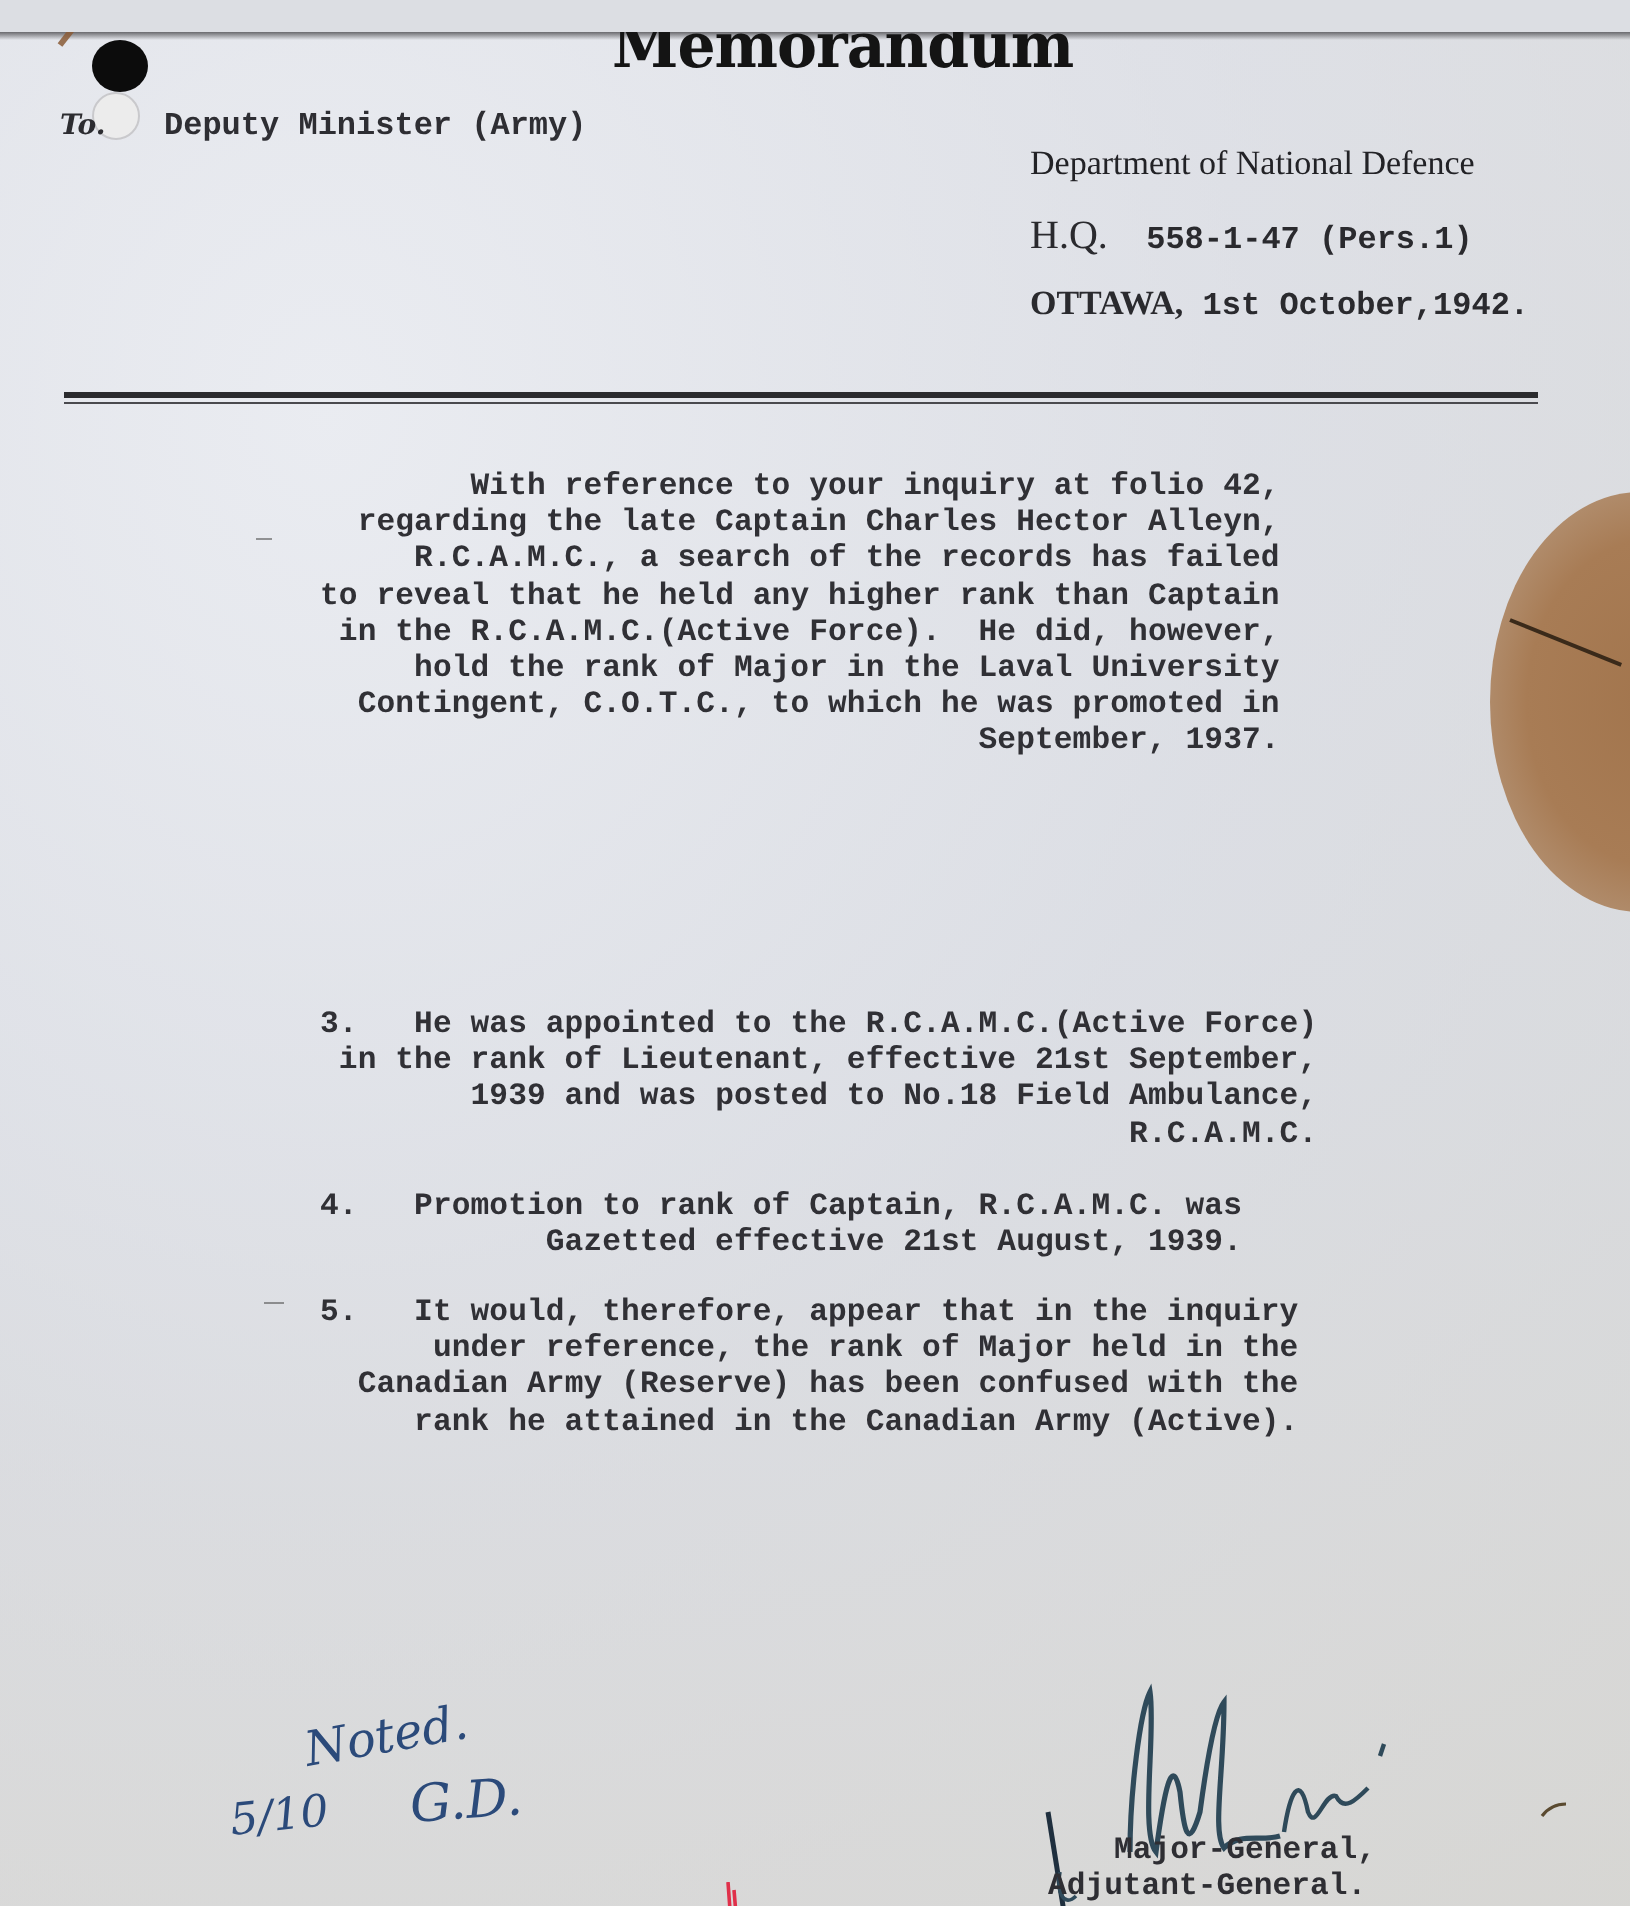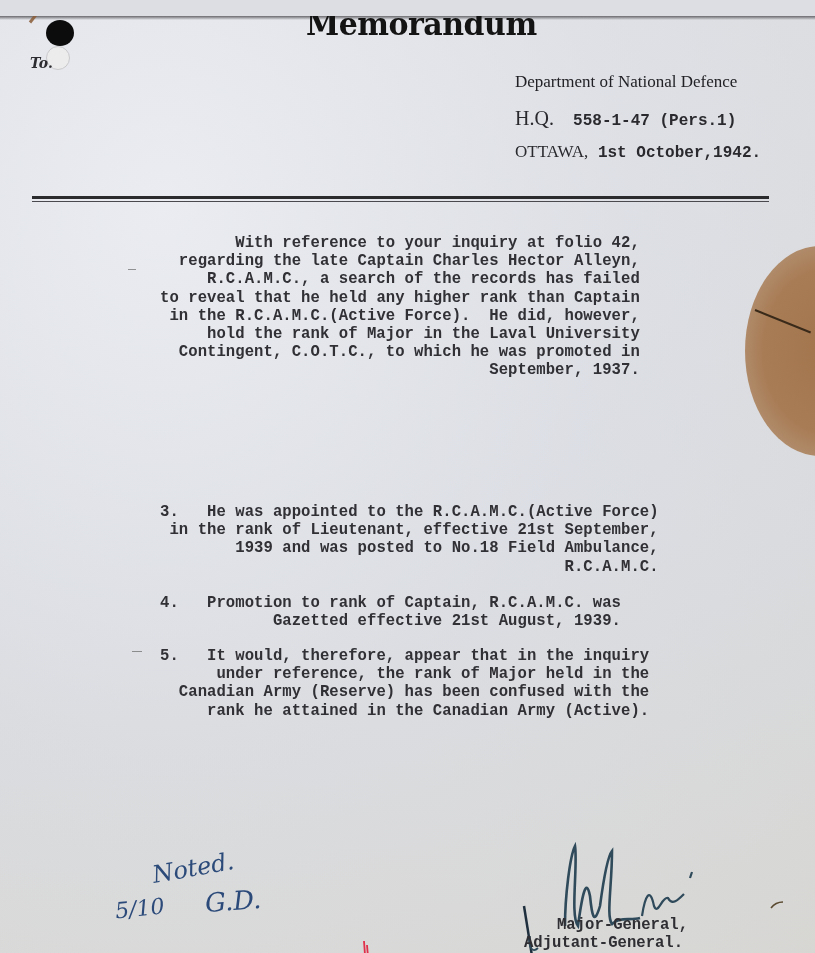--- a/index.html
+++ b/index.html
@@ -103,21 +103,21 @@
     .dateline {
       position: absolute;
       left: 515px; top: 126px;
       font-size: 16px;
       font-weight: bold;
       color: #2a2a2e;
       white-space: pre;
     }
     .dateline .city {
       font-family: "Liberation Serif", serif;
-      font-weight: normal;
+      font-weight: bold;
       font-size: 17px;
     }
     .rule {
       position: absolute;
       left: 32px; top: 180px;
       width: 737px; height: 6px;
       border-top: 3px solid #2b2b2e;
       border-bottom: 1px solid #4a4a4e;
       box-sizing: border-box;
     }
@@ -231,20 +231,21 @@
 <div class="page">
   <div class="top-shadow"></div>
 
   <div class="staple-mark"></div>
   <div class="punch-hole"></div>
   <div class="punch-hole-ring"></div>
 
   <div class="title">Memorandum</div>
 
   <div class="to-label">To.</div>
+  <div class="to-value">Deputy Minister (Army)</div>
 
   <div class="dept">Department of National Defence</div>
   <div class="hq"><span class="hq-prefix">H.Q.</span><span>  558-1-47 (Pers.1)</span></div>
   <div class="dateline"><span class="city">OTTAWA,</span><span> 1st October,1942.</span></div>
 
   <div class="rule"></div>
 
   <div class="stain"></div>
   <div class="stain-crack"></div>
 

